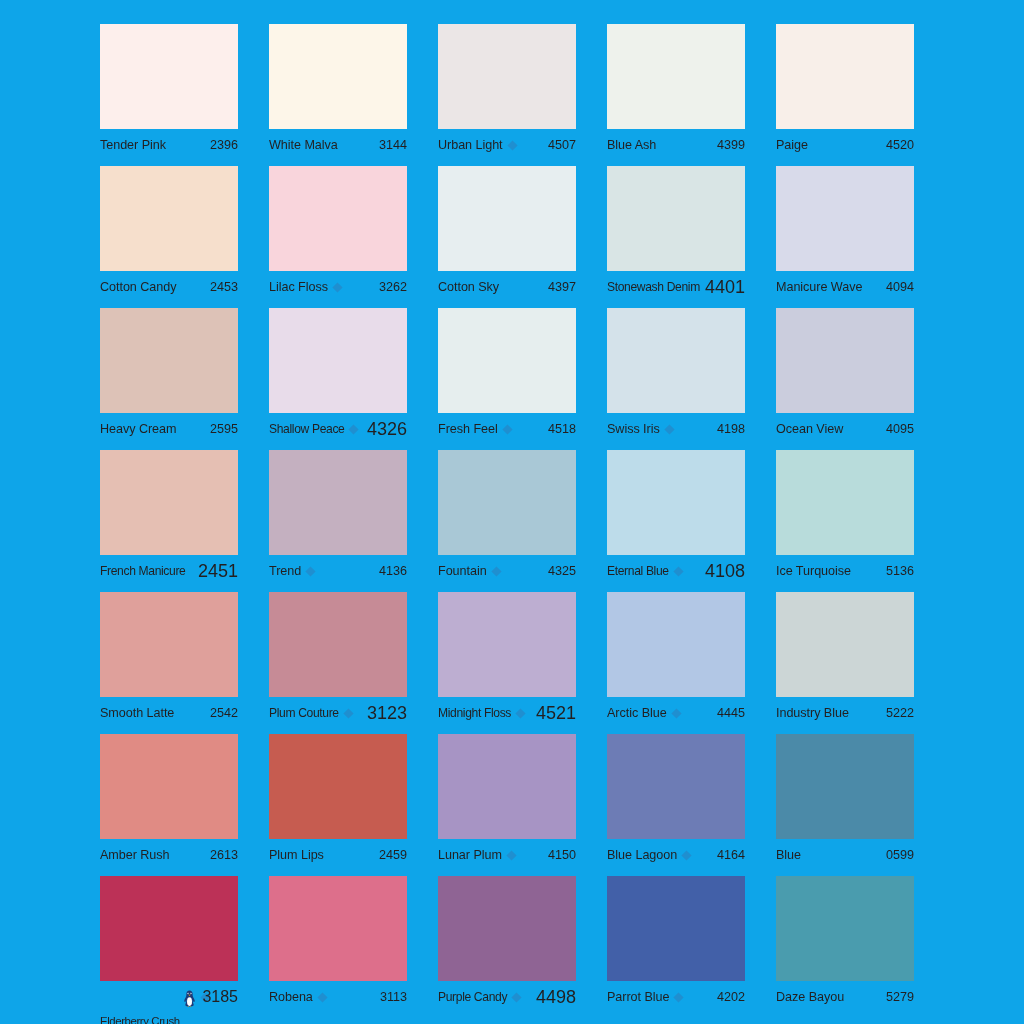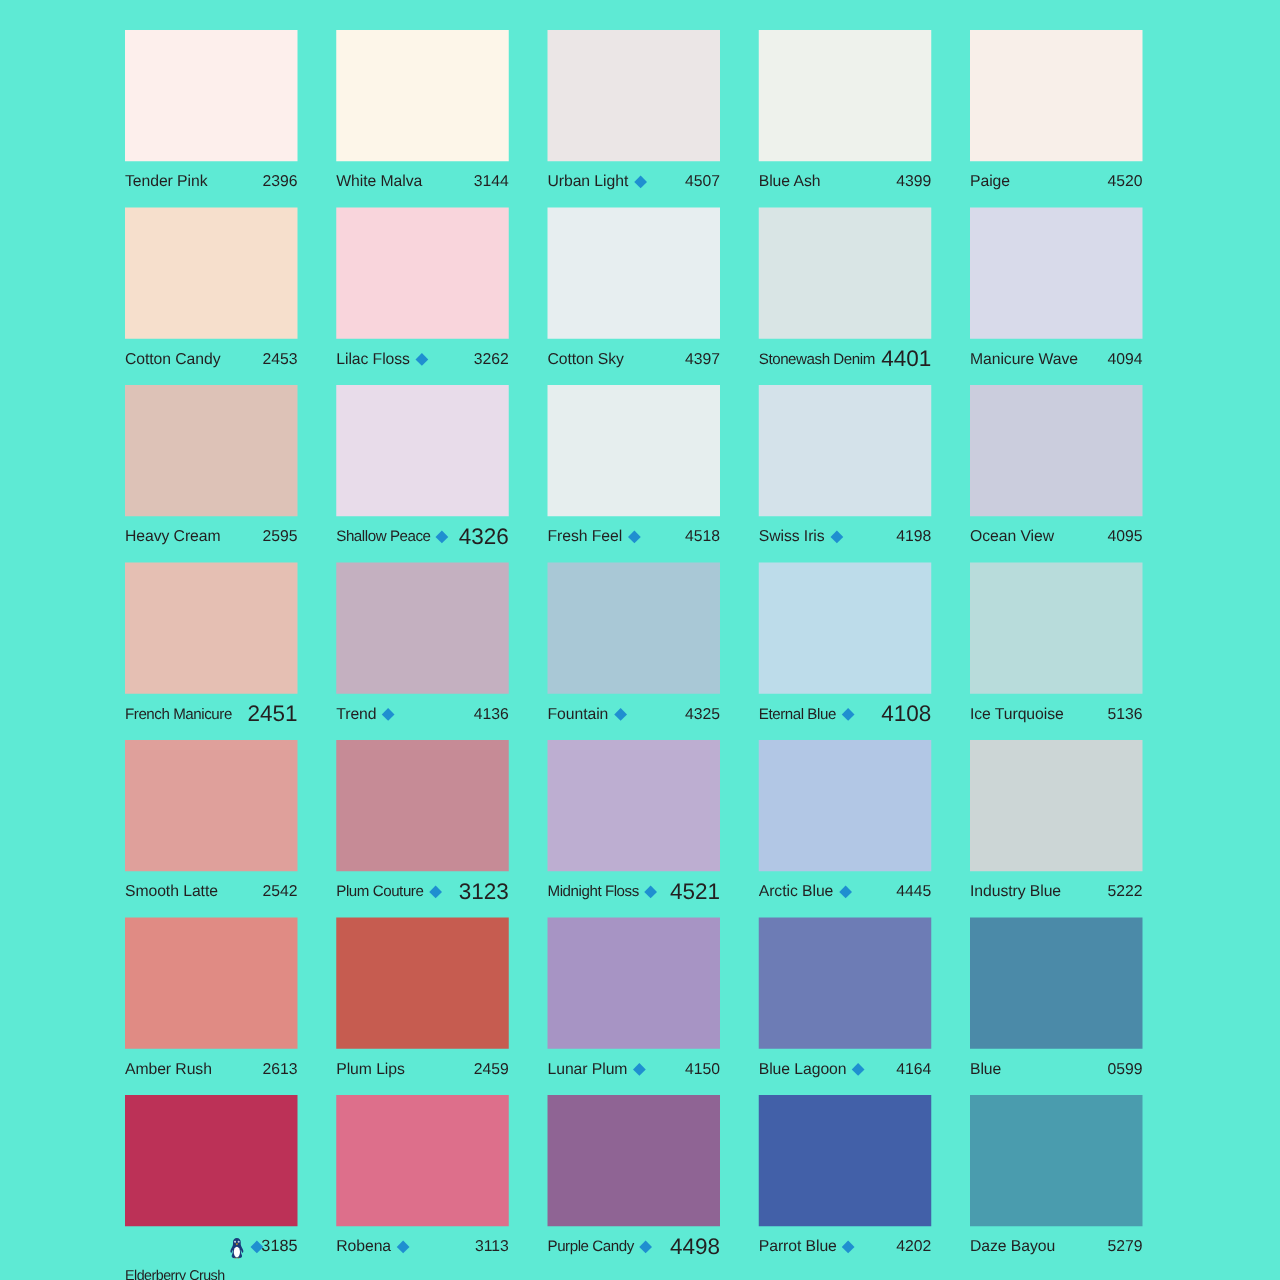--- a/index.html
+++ b/index.html
@@ -12,21 +12,21 @@
     width: 1024px;
     height: 1024px;
     font-family: "Liberation Sans", sans-serif;
     color: #231f20;
     overflow: hidden;
   }
   #palette-sheet {
     position: relative;
     width: 1024px;
     height: 1024px;
-    background: #5eead4;
+    background: #0ea5e9;
     box-sizing: border-box;
     padding: 24px 96px 0 100px;
   }
   .swatch-grid {
     display: grid;
     grid-template-columns: repeat(5, 138px);
     column-gap: 31px;
     row-gap: 0px;
     grid-auto-rows: 142px;
   }
@@ -86,21 +86,21 @@
     margin-left: 3px;
     flex: 0 0 auto;
     position: relative;
     top: 1px;
   }
   .penguin-icon svg { display: block; }
   
   .swatch-cell.tight .swatch-name { font-size: 12.1px; letter-spacing: -0.35px; }
   .swatch-cell.tight .swatch-code { font-size: 18px; }
   .swatch-cell.tighter .swatch-name { font-size: 11.4px; letter-spacing: -0.4px; margin-top: 48px; }
-  .swatch-cell.tighter .swatch-code { font-size: 13px; }
+  .swatch-cell.tighter .swatch-code { font-size: 16px; }
 </style>
 </head>
 <body>
 
 <div id="palette-sheet">
   <div class="swatch-grid">
       <div class="swatch-cell">
         <div class="swatch-chip" style="background: rgb(253, 239, 236);"></div>
         <div class="swatch-caption">
           <span class="swatch-nameblock">

